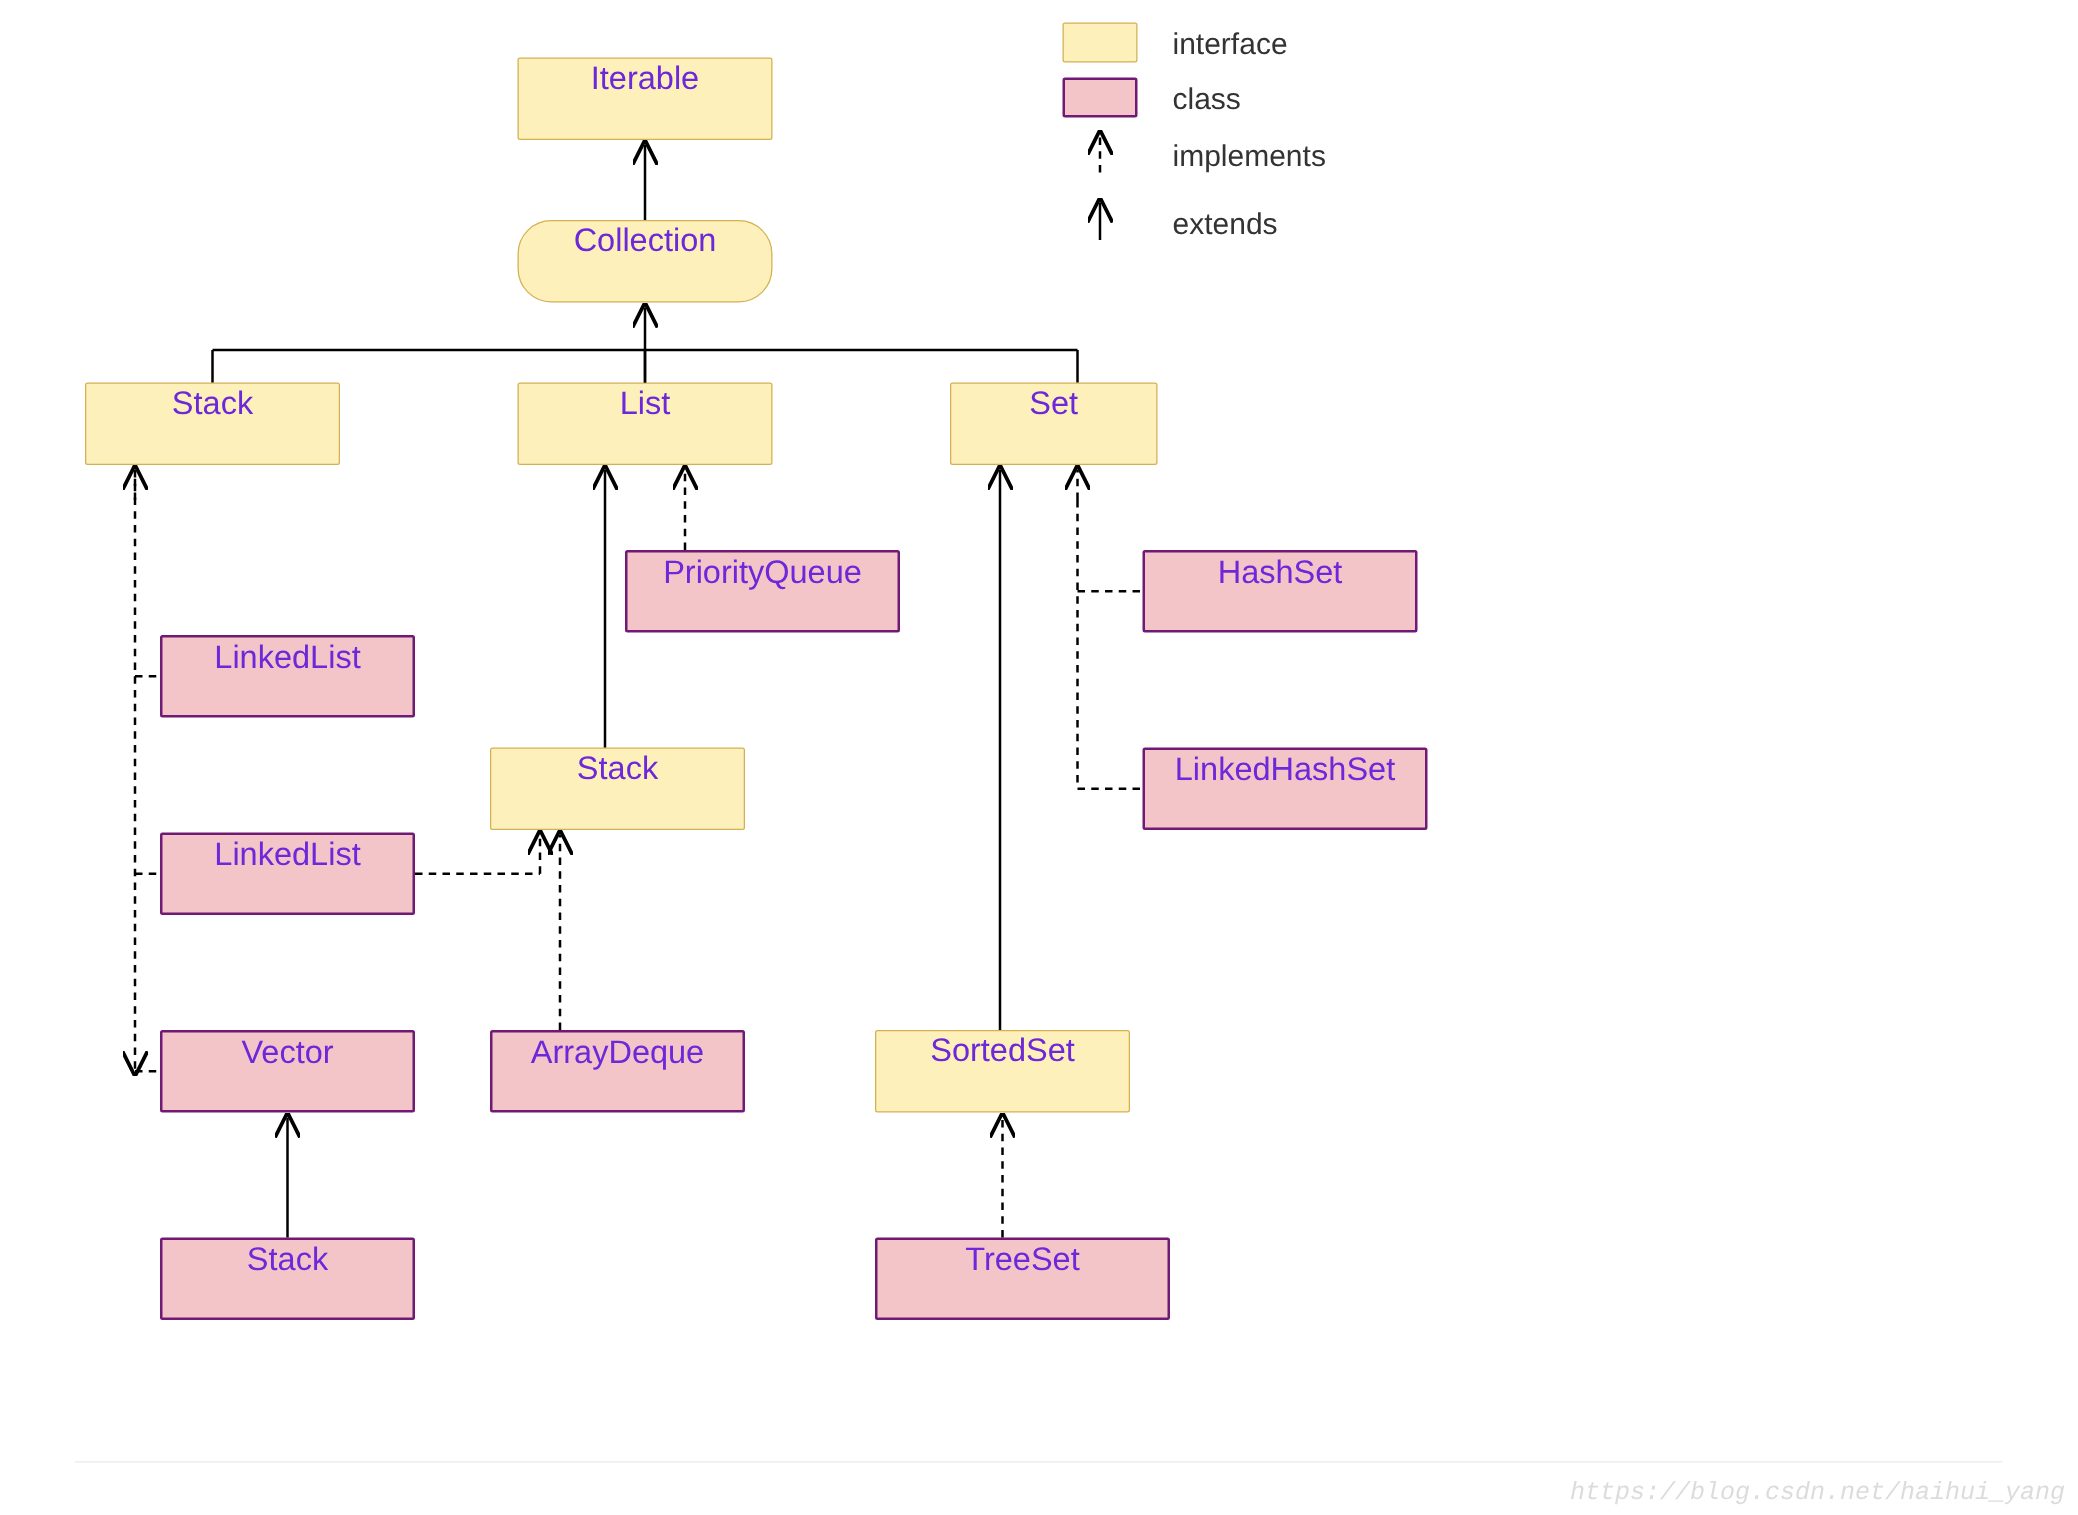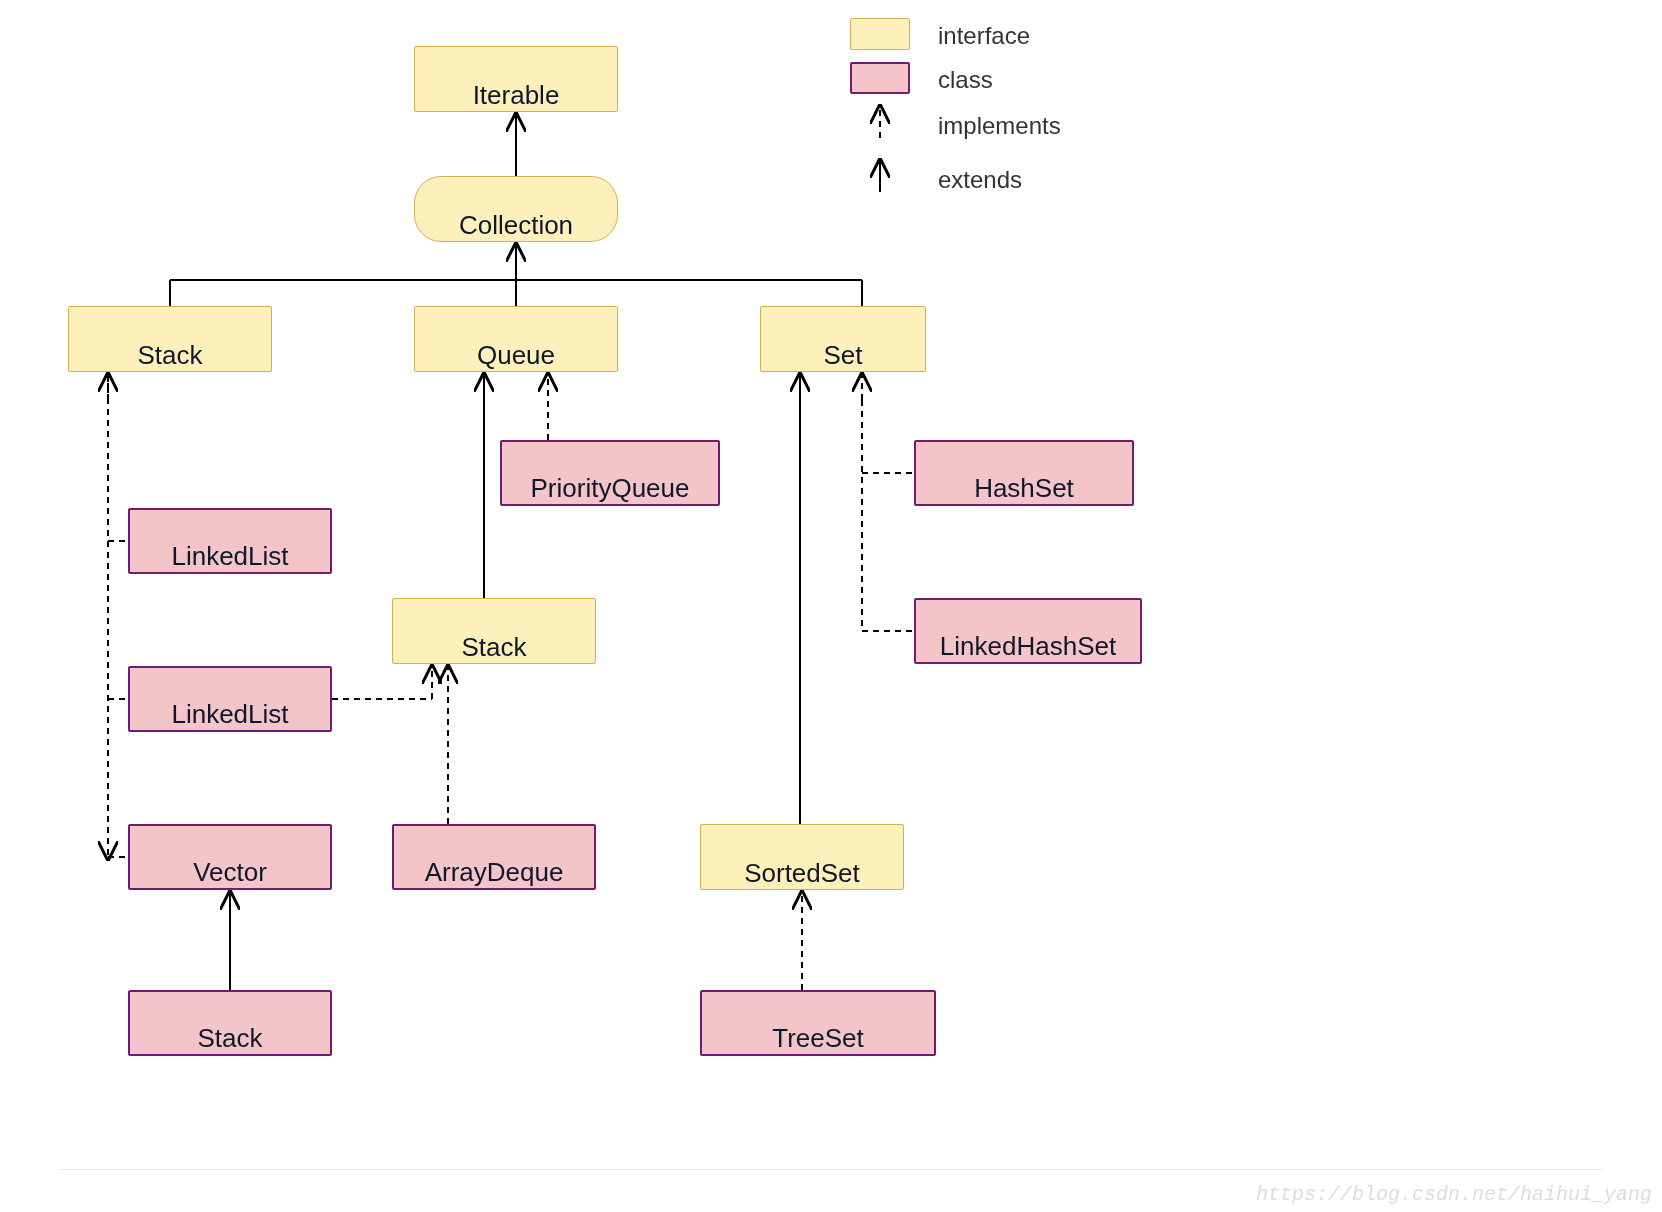--- a/index.html
+++ b/index.html
@@ -6,24 +6,24 @@
     body {
       font-family: Arial, sans-serif;
       background: #ffffff;
       width: 1662px;
       height: 1212px;
       position: relative;
     }
     .node {
       position: absolute;
       display: flex;
-      align-items: flex-end;
+      align-items: flex-start;
       justify-content: center;
       font-size: 26px;
-      color: #0f172a;
+      color: #6d28d9;
       border-radius: 2px;
     }
     .interface {
       background: #fdf0bb;
       border: 1px solid #d4b050;
     }
     .class {
       background: #f3c5c8;
       border: 2px solid #701a75;
     }
@@ -90,21 +90,21 @@
     <span>Iterable</span>
   </div>
 <div class="node interface" style="left:414px; top:176px; width:204px; height:66px;border-radius:27px;">
     <span>Collection</span>
   </div>
 
 <div class="node interface" style="left:68px; top:306px; width:204px; height:66px;">
     <span>Stack</span>
   </div>
 <div class="node interface" style="left:414px; top:306px; width:204px; height:66px;">
-    <span>Queue</span>
+    <span>List</span>
   </div>
 <div class="node interface" style="left:760px; top:306px; width:166px; height:66px;">
     <span>Set</span>
   </div>
 
 <div class="node class" style="left:500px; top:440px; width:220px; height:66px;">
     <span>PriorityQueue</span>
   </div>
 <div class="node class" style="left:914px; top:440px; width:220px; height:66px;">
     <span>HashSet</span>

